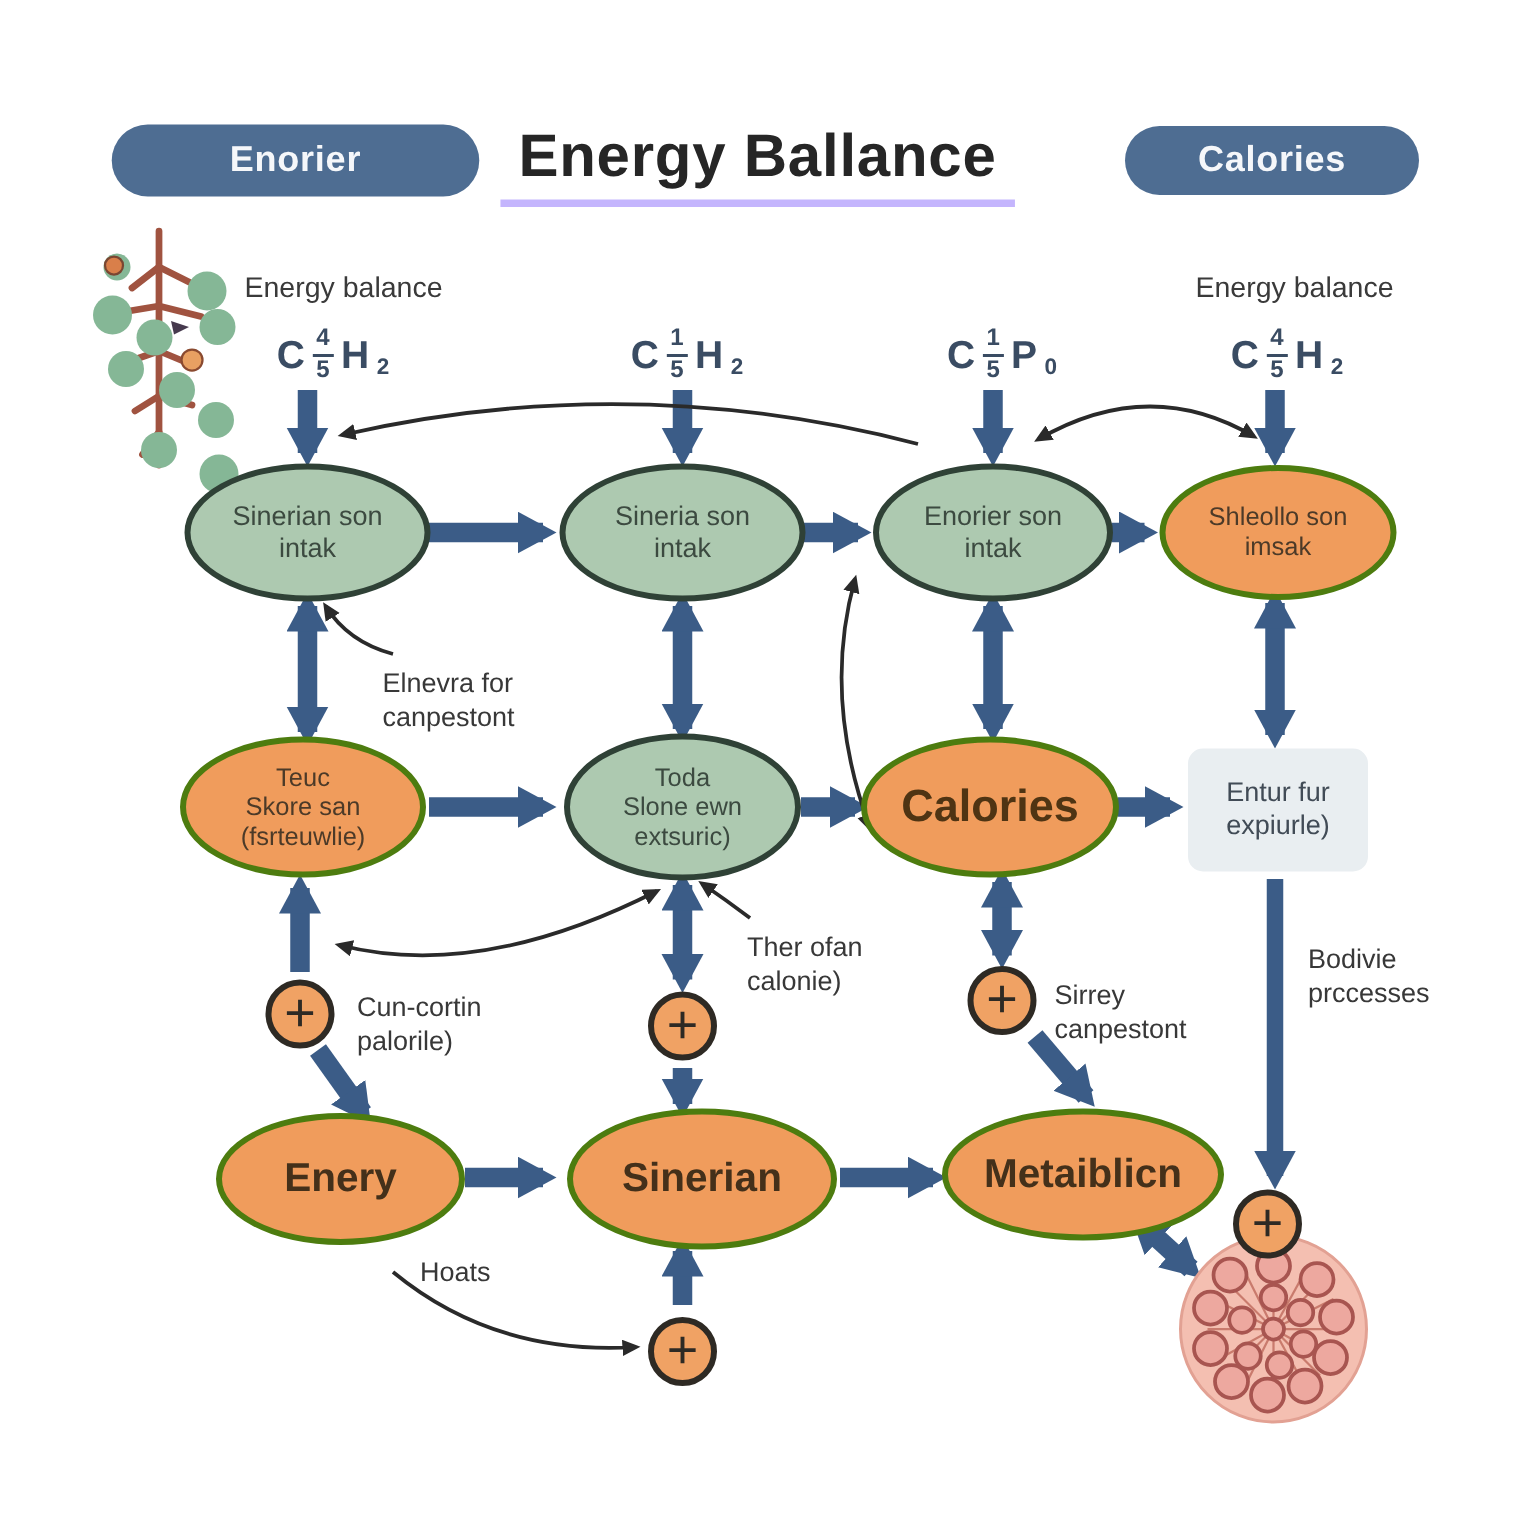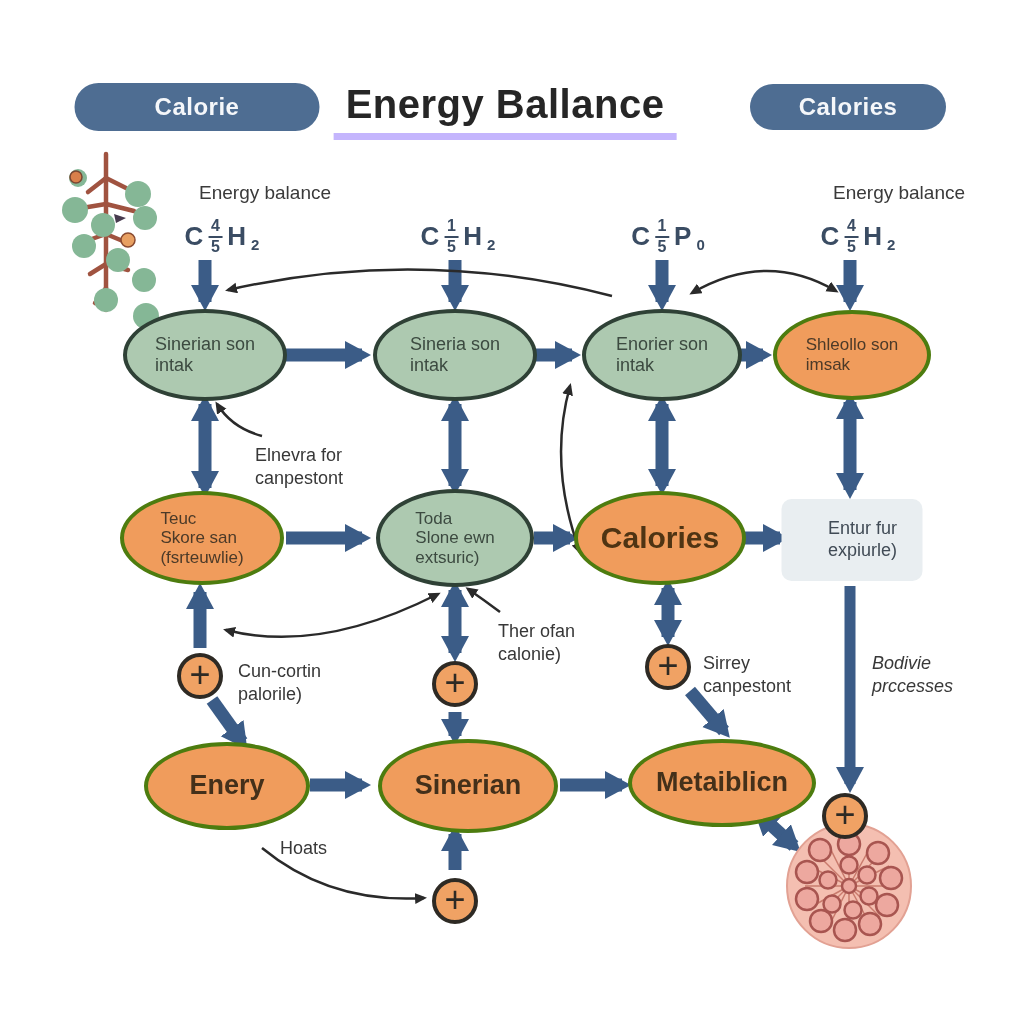--- a/index.html
+++ b/index.html
@@ -4,32 +4,32 @@
 <style>
   html,body{margin:0;padding:0;background:#ffffff;}
   #canvas{position:relative;width:1024px;height:1024px;background:#ffffff;overflow:hidden;
           font-family:"Liberation Sans", sans-serif;}
   svg.layer{position:absolute;left:0;top:0;pointer-events:none;}
 
   .pill{position:absolute;transform:translate(-50%,-50%);background:#4e6d92;color:#f5f7fa;
         border-radius:26px;display:flex;align-items:center;justify-content:center;
         font-size:24px;font-weight:700;letter-spacing:.5px;}
   .title{position:absolute;transform:translateX(-50%);font-size:40px;font-weight:800;color:#262626;
-         border-bottom:7px solid #c4b5fd;padding:0 12px 6px;letter-spacing:.5px;}
-
-  .side-label{position:absolute;font-size:19px;color:#3a3a3a;margin-left:36px;}
+         border-bottom:5px solid #c4b5fd;padding:0 12px 6px;letter-spacing:.5px;}
+
+  .side-label{position:absolute;font-size:19px;color:#3a3a3a;}
 
   .formula{position:absolute;transform:translateX(-50%);display:flex;align-items:center;gap:5px;
            font-size:26px;color:#3a4c63;font-weight:600;}
   .frac{display:inline-flex;flex-direction:column;align-items:center;font-size:16px;line-height:1.05;font-weight:600;}
   .frac .bar{width:14px;border-top:2px solid #3a4c63;margin:1px 0;}
   .formula sub{font-size:15px;position:relative;top:8px;font-weight:600;}
 
   .node{position:absolute;transform:translate(-50%,-50%);border-radius:50%;
-        display:flex;align-items:center;justify-content:center;
+        display:flex;align-items:center;justify-content:center;text-align:center;
         white-space:pre-line;line-height:1.15;}
   .node.green{background:#adc9b0;border:4px solid #2f4136;color:#3c4a40;font-size:18px;}
   .node.orange{background:#f09c5c;border:4px solid #4d7c0f;color:#4c3a28;font-size:17px;}
   .node.big{font-size:30px;font-weight:700;color:#4f3413;}
   .node.bottom{font-size:27px;font-weight:700;color:#44301a;}
 
   .gbox{position:absolute;transform:translate(-50%,-50%);background:#e9eef1;border-radius:10px;
         display:flex;align-items:center;justify-content:center;text-align:center;
         white-space:pre-line;font-size:18px;color:#414b56;line-height:1.2;}
 
@@ -102,21 +102,21 @@
       <path d="M692 293 Q766 250 836 291" marker-start="url(#atr)" marker-end="url(#at)"></path>
       <path d="M262 436 Q232 428 217 404" marker-end="url(#at)"></path>
       <path d="M580 552 Q548 465 570 386" marker-start="url(#atr)" marker-end="url(#at)"></path>
       <path d="M226 630 Q320 654 438 594" marker-start="url(#atr)" marker-end="url(#at)"></path>
       <path d="M500 612 Q484 600 468 589" marker-end="url(#at)"></path>
       <path d="M262 848 Q330 904 424 898" marker-end="url(#at)"></path>
     </g>
   </svg>
 
   <div class="pill" style="left:197px;top:107px;width:245px;height:48px;">
-    <span>Calorie</span>
+    <span>Enorier</span>
   </div>
   <div class="title" style="left:505px;top:82px;">Energy Ballance</div>
   <div class="pill" style="left:848px;top:107px;width:196px;height:46px;">
     <span>Calories</span>
   </div>
 
   <svg class="layer" style="left:48px;top:148px;" width="132" height="200" viewBox="0 0 132 200">
     <g stroke="#a05340" stroke-width="4.5" stroke-linecap="round" fill="none">
       <path d="M58 6 L58 162"></path>
       <path d="M58 30 L40 44"></path>
@@ -199,21 +199,21 @@
   <div class="node orange" style="left:852px;top:355px;width:150px;height:82px;">Shleollo son
 imsak</div>
 
   <div class="node orange" style="left:202px;top:538px;width:156px;height:86px;">Teuc
 Skore san
 (fsrteuwlie)</div>
   <div class="node green" style="left:455px;top:538px;width:150px;height:90px;font-size:17px;">Toda
 Slone ewn
 extsuric)</div>
   <div class="node orange big" style="left:660px;top:538px;width:164px;height:86px;">Calories</div>
-  <div class="gbox" style="left:852px;top:540px;width:120px;height:82px;padding-left:21px;">Entur fur
+  <div class="gbox" style="left:852px;top:540px;width:120px;height:82px;">Entur fur
 expiurle)</div>
 
   <div class="plus" style="left:200px;top:676px;">+</div>
   <div class="plus" style="left:455px;top:684px;">+</div>
   <div class="plus" style="left:668px;top:667px;">+</div>
   <div class="plus" style="left:455px;top:901px;">+</div>
 
   <div class="node orange bottom" style="left:227px;top:786px;width:158px;height:80px;">Enery</div>
   <div class="node orange bottom" style="left:468px;top:786px;width:172px;height:86px;">Sinerian</div>
   <div class="node orange bottom" style="left:722px;top:783px;width:180px;height:80px;">Metaiblicn</div>
@@ -261,17 +261,17 @@
   <div class="plus" style="left:845px;top:816px;">+</div>
 
   <div class="annotation" style="left:255px;top:424px;">Elnevra for
 canpestont</div>
   <div class="annotation" style="left:238px;top:640px;">Cun-cortin
 palorile)</div>
   <div class="annotation" style="left:498px;top:600px;">Ther ofan
 calonie)</div>
   <div class="annotation" style="left:703px;top:632px;">Sirrey
 canpestont</div>
-  <div class="annotation" style="left:872px;top:632px;font-style:italic;">Bodivie
+  <div class="annotation" style="left:872px;top:608px;">Bodivie
 prccesses</div>
   <div class="annotation" style="left:280px;top:817px;">Hoats</div>
 
 </div>
 
 </body></html>

